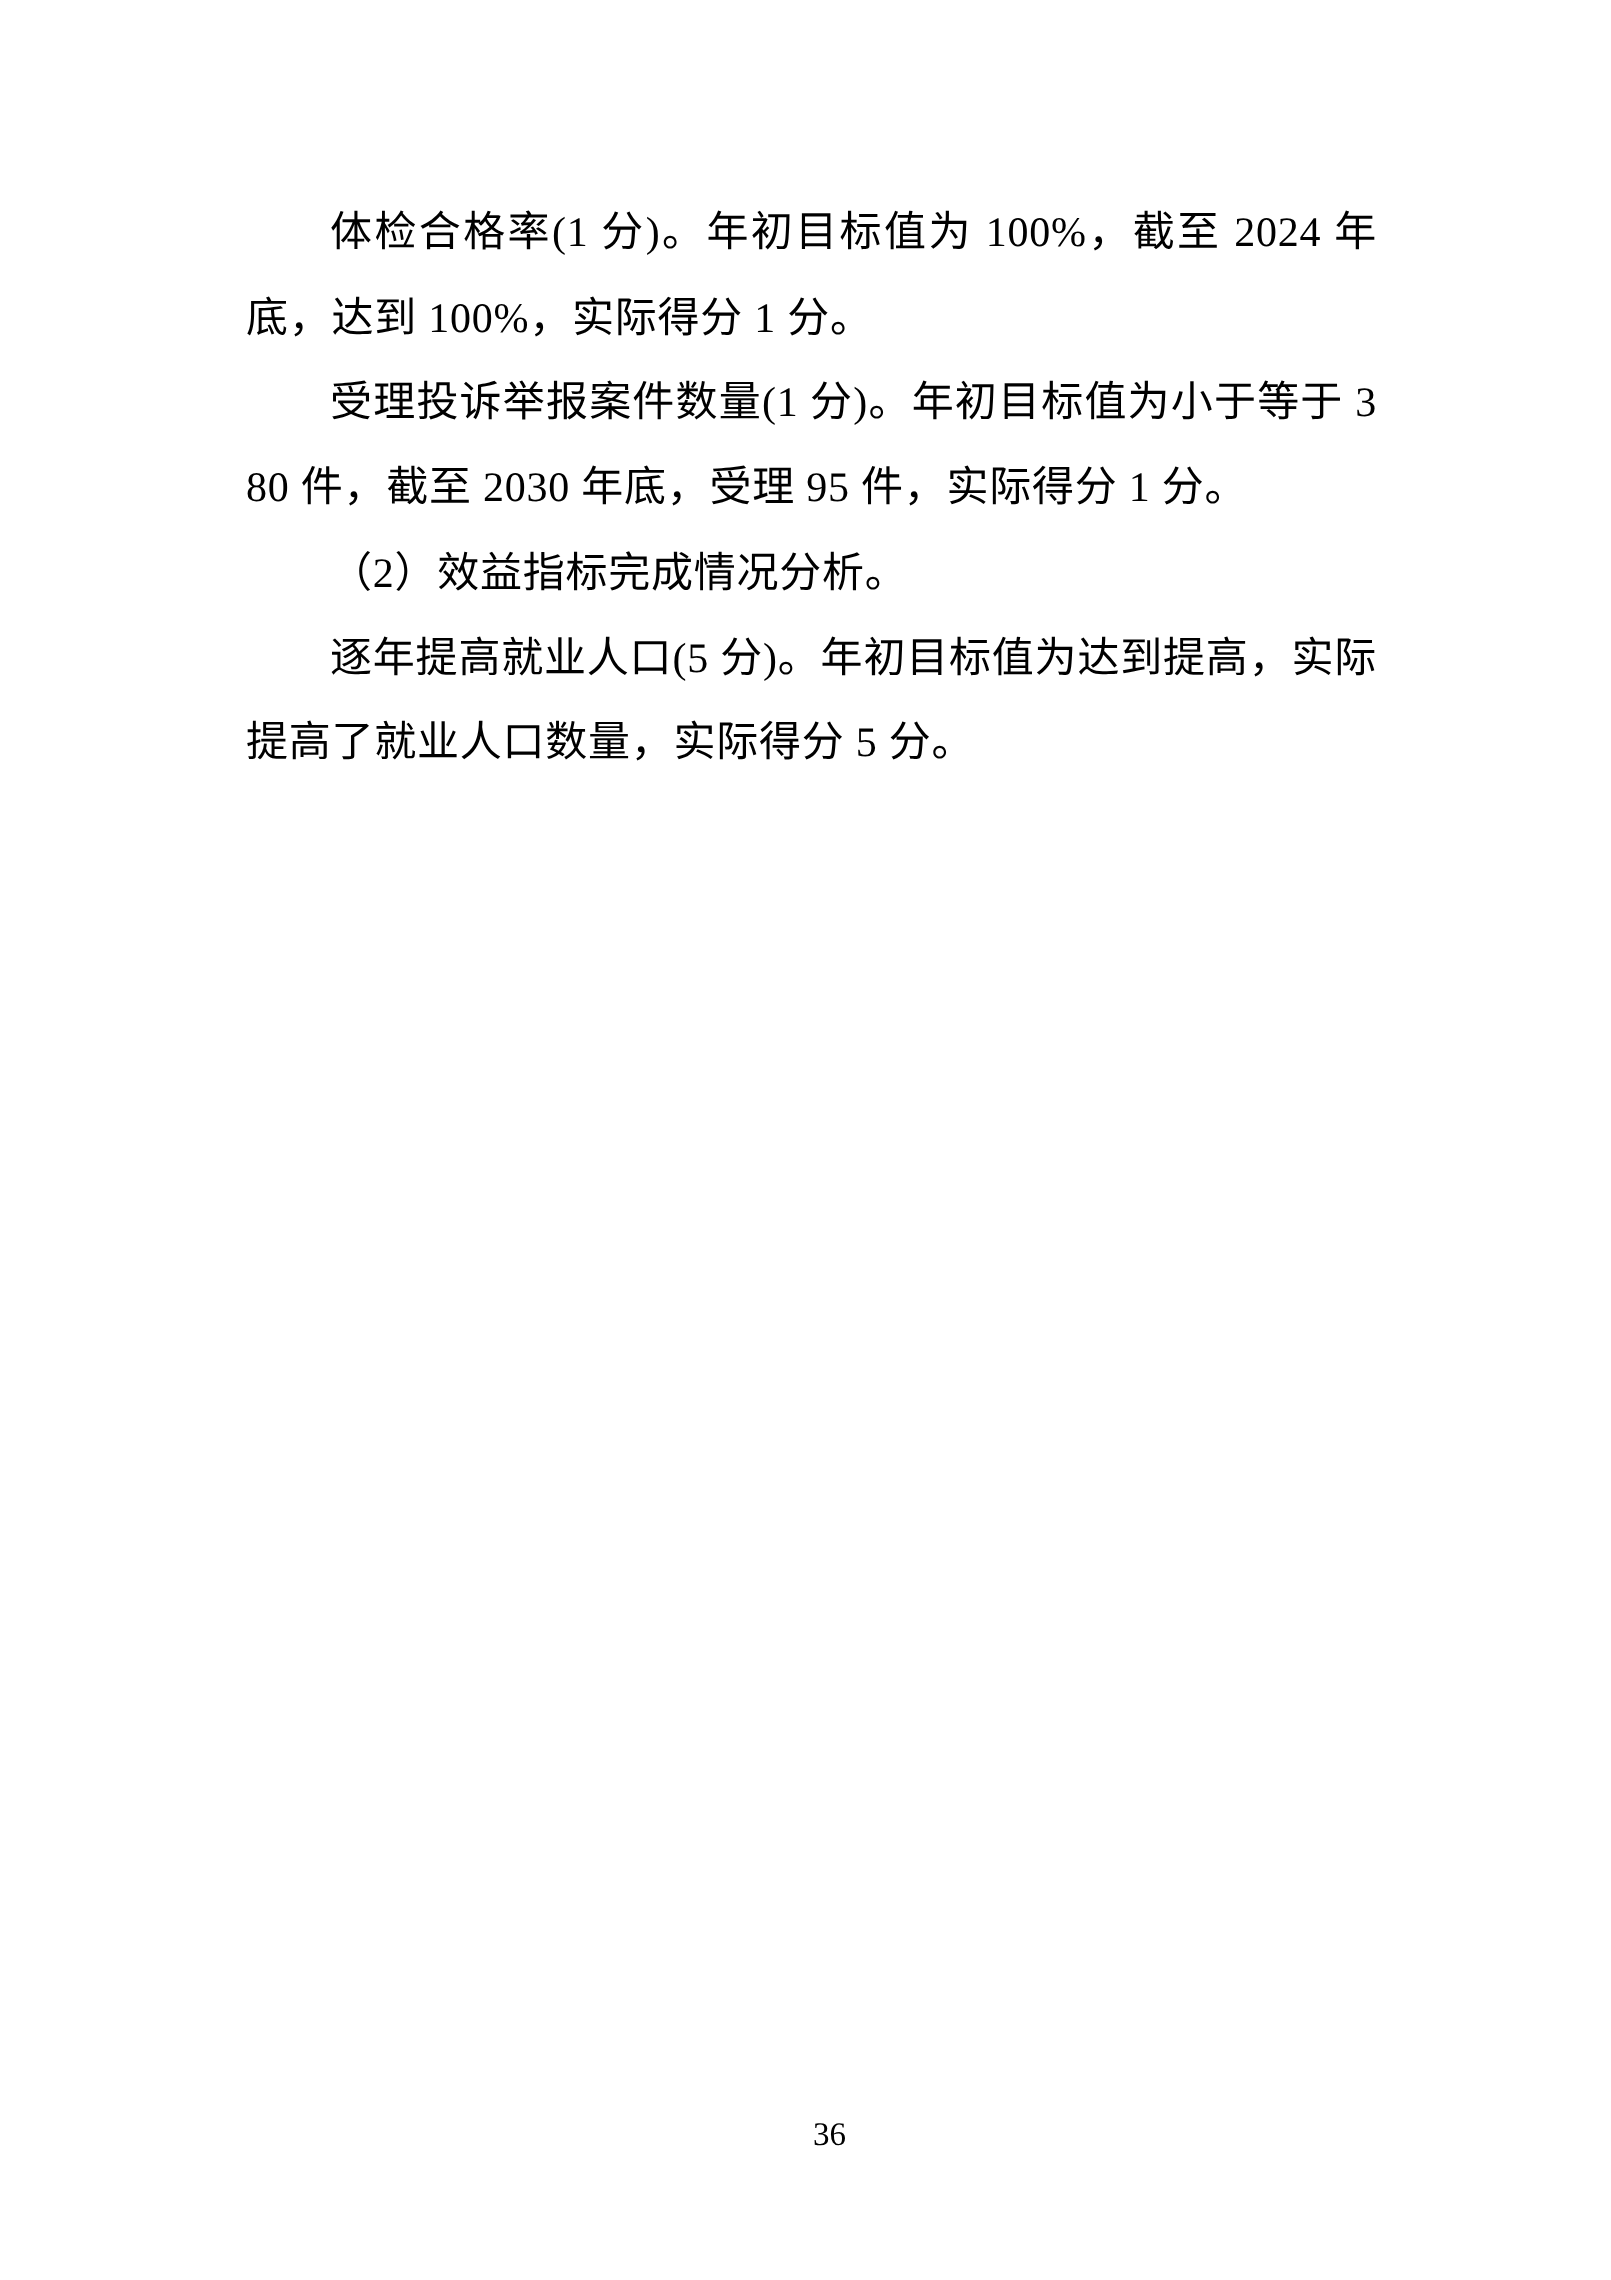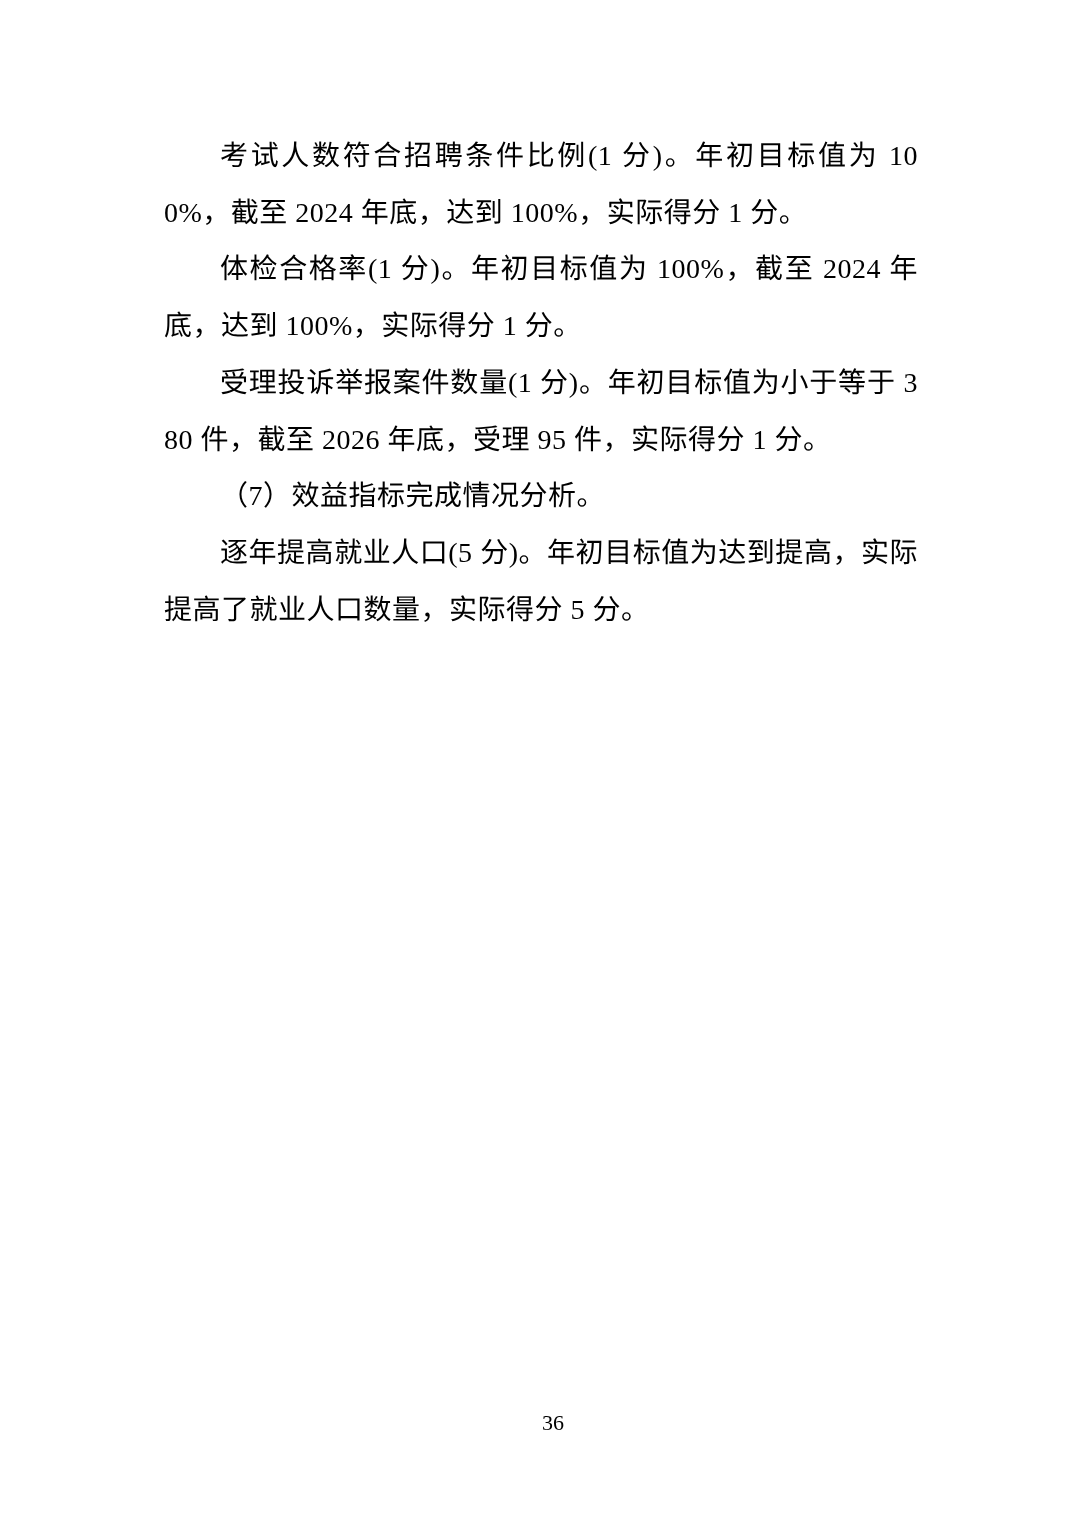--- a/index.html
+++ b/index.html
@@ -51,22 +51,21 @@
     font-size: 22px;
     line-height: 30px;
     color: #000000;
   }
 </style>
 </head>
 <body>
 
 <div class="page">
   <div class="text-block">
-    <p>考试人数符合招聘条件比例(1 分)。年初目标值为 100%，截至 2024 年底，达到 100%，实际得分 1 分。</p>
     <p>体检合格率(1 分)。年初目标值为 100%，截至 2024 年底，达到 100%，实际得分 1 分。</p>
-    <p>受理投诉举报案件数量(1 分)。年初目标值为小于等于 380 件，截至 2026 年底，受理 95 件，实际得分 1 分。</p>
-    <p>（7）效益指标完成情况分析。</p>
+    <p>受理投诉举报案件数量(1 分)。年初目标值为小于等于 380 件，截至 2030 年底，受理 95 件，实际得分 1 分。</p>
+    <p>（2）效益指标完成情况分析。</p>
     <p>逐年提高就业人口(5 分)。年初目标值为达到提高，实际提高了就业人口数量，实际得分 5 分。</p>
   </div>
   <div class="footer">
     <span class="page-num">36</span>
   </div>
 </div>
 
 </body></html>

